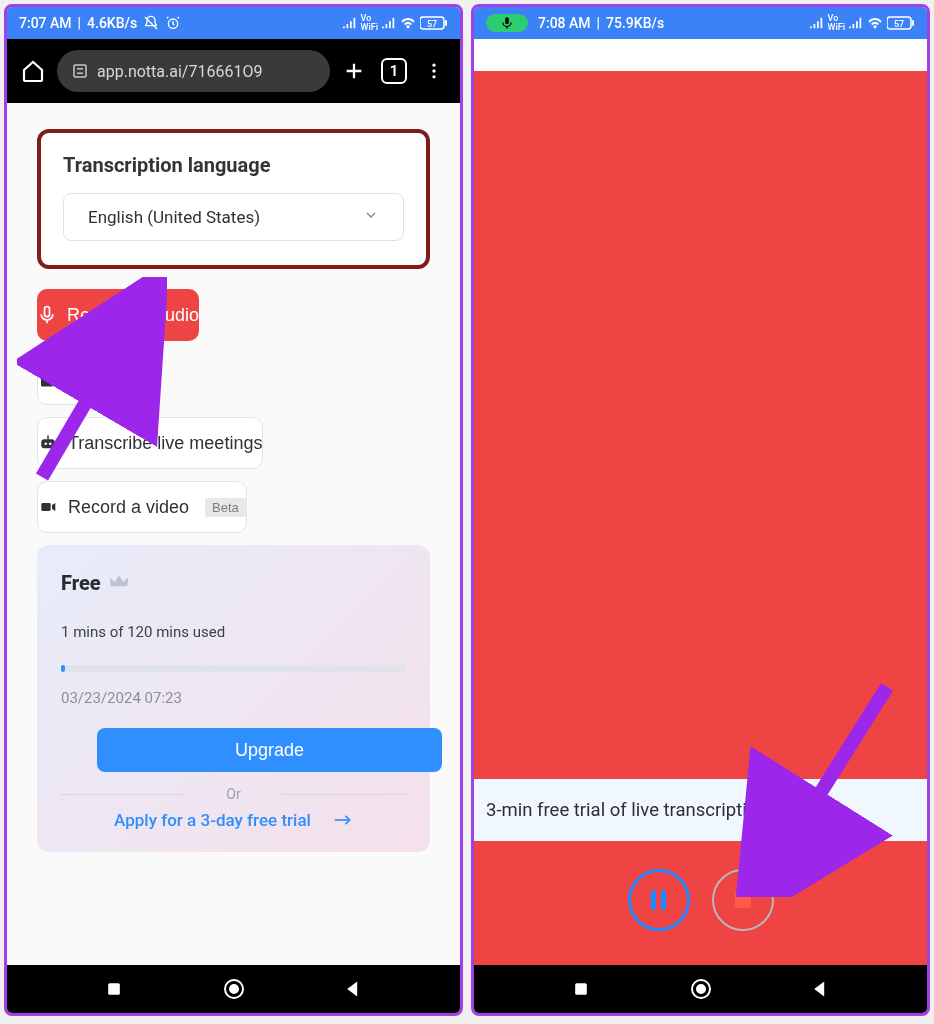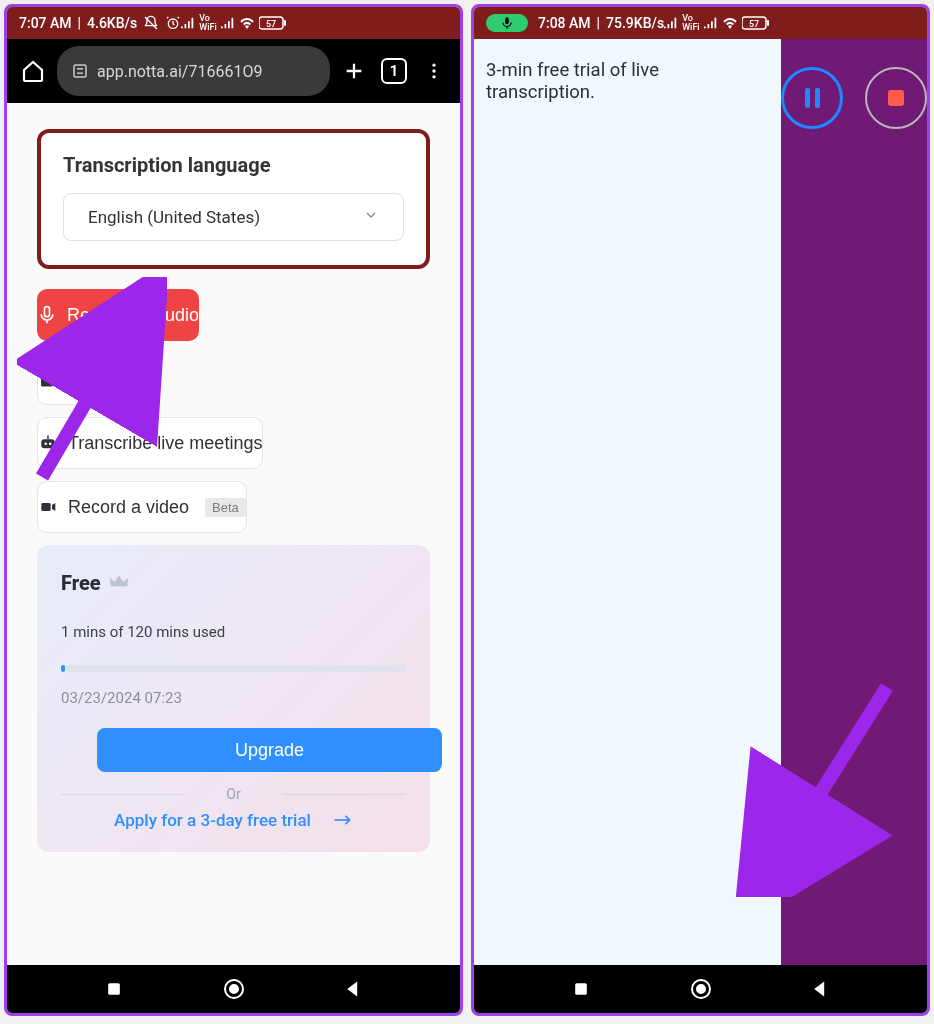--- a/index.html
+++ b/index.html
@@ -18,25 +18,25 @@
     background: #fff;
     display: flex;
     flex-direction: column;
     overflow: hidden;
     position: relative;
   }
 
   
   .status-bar {
     height: 32px;
-    background: #7f1d1d;
+    background: #3b82f6;
     color: #fff;
     display: flex;
     align-items: center;
-    justify-content: flex-start;
+    justify-content: space-between;
     padding: 0 12px;
     font-size: 14px;
     font-weight: 500;
   }
   .status-left { display: flex; align-items: center; gap: 6px; }
   .status-right { display: flex; align-items: center; gap: 4px; }
   .status-icon { display: inline-flex; align-items: center; }
   .mic-pill {
     background: #2ecc71;
     border-radius: 14px;
@@ -53,21 +53,21 @@
     color: #fff;
     display: flex;
     align-items: center;
     padding: 0 10px;
     gap: 8px;
   }
   .url-pill {
     flex: 1;
     background: #3a3a3a;
     border-radius: 22px;
-    height: 50px;
+    height: 42px;
     display: flex;
     align-items: center;
     padding: 0 14px;
     gap: 8px;
     color: #d8d8d8;
     font-size: 16px;
     overflow: hidden;
     white-space: nowrap;
   }
   .browser-icon {
@@ -233,22 +233,23 @@
     color: #2f8fff;
     font-size: 17px;
     font-weight: 500;
     cursor: pointer;
   }
 
   
   .content-right {
     flex: 1;
     display: flex;
-    flex-direction: row;
-    background: #701a75;
+    flex-direction: column;
+    background: #ef4444;
+    margin-top: 32px;
   }
   .blank-area {
     flex: 1;
   }
   .trial-banner {
     background: #f0f7fe;
     padding: 20px 12px;
     font-size: 18.5px;
     color: #2c2f36;
   }

